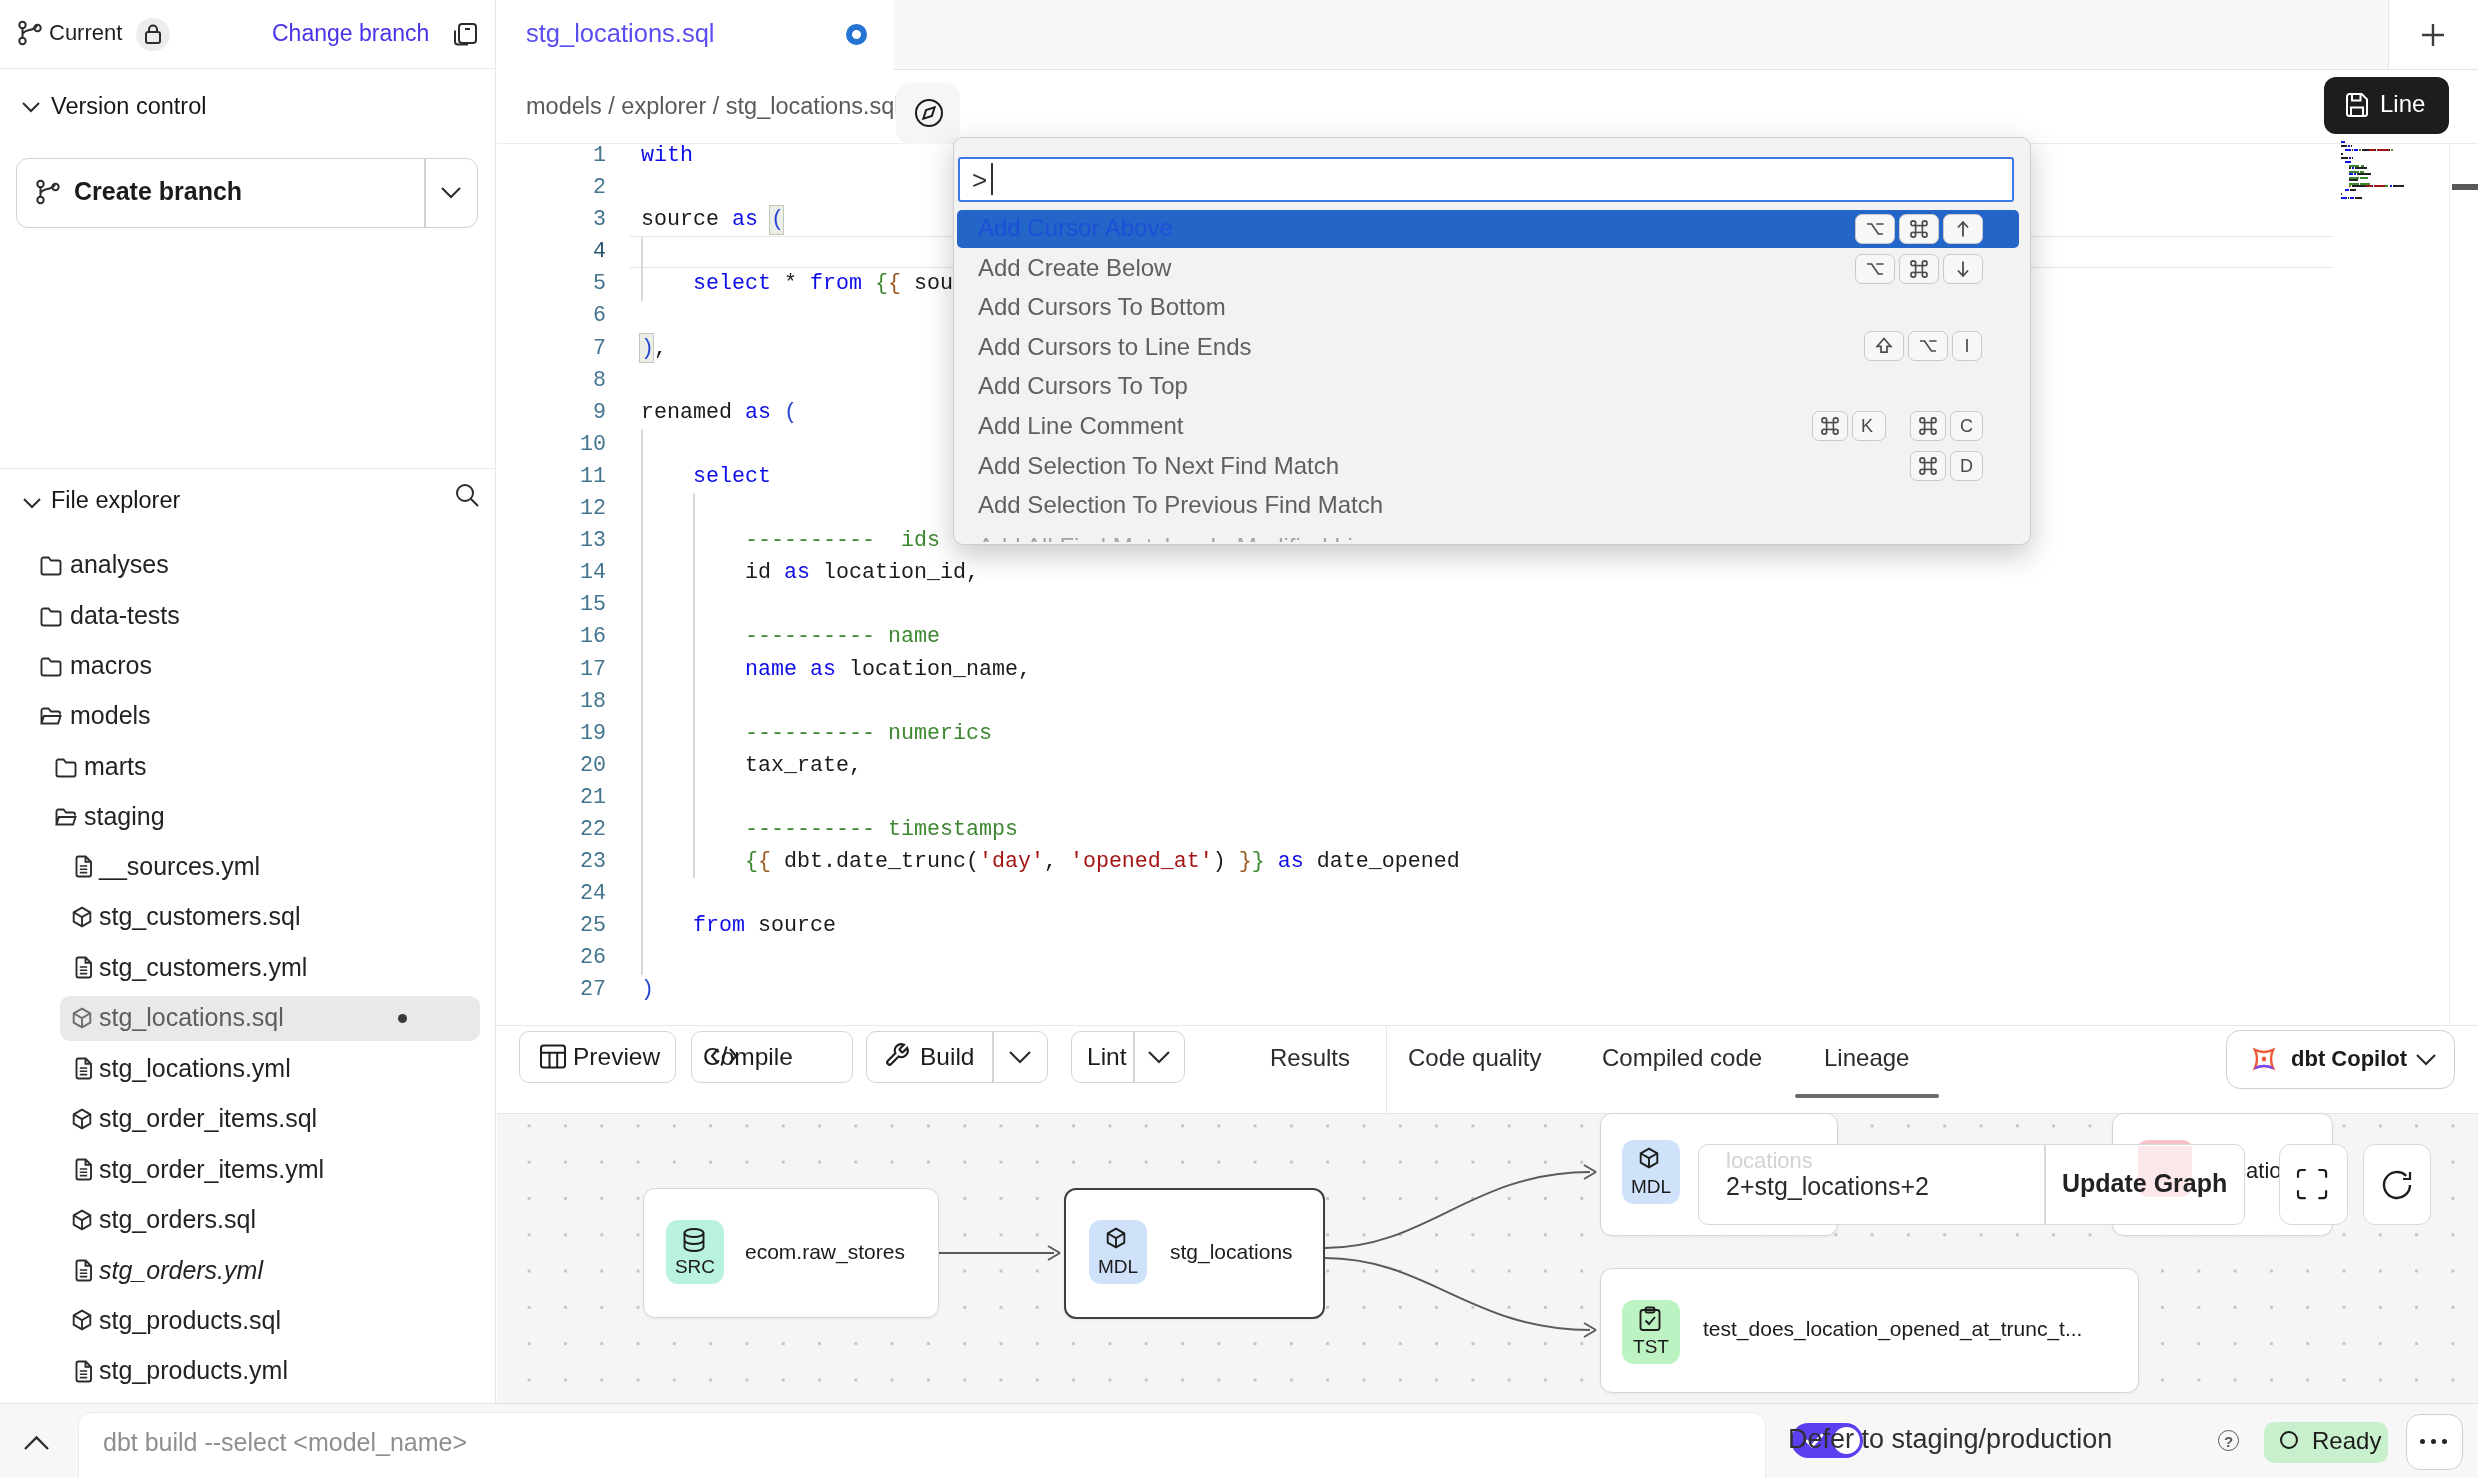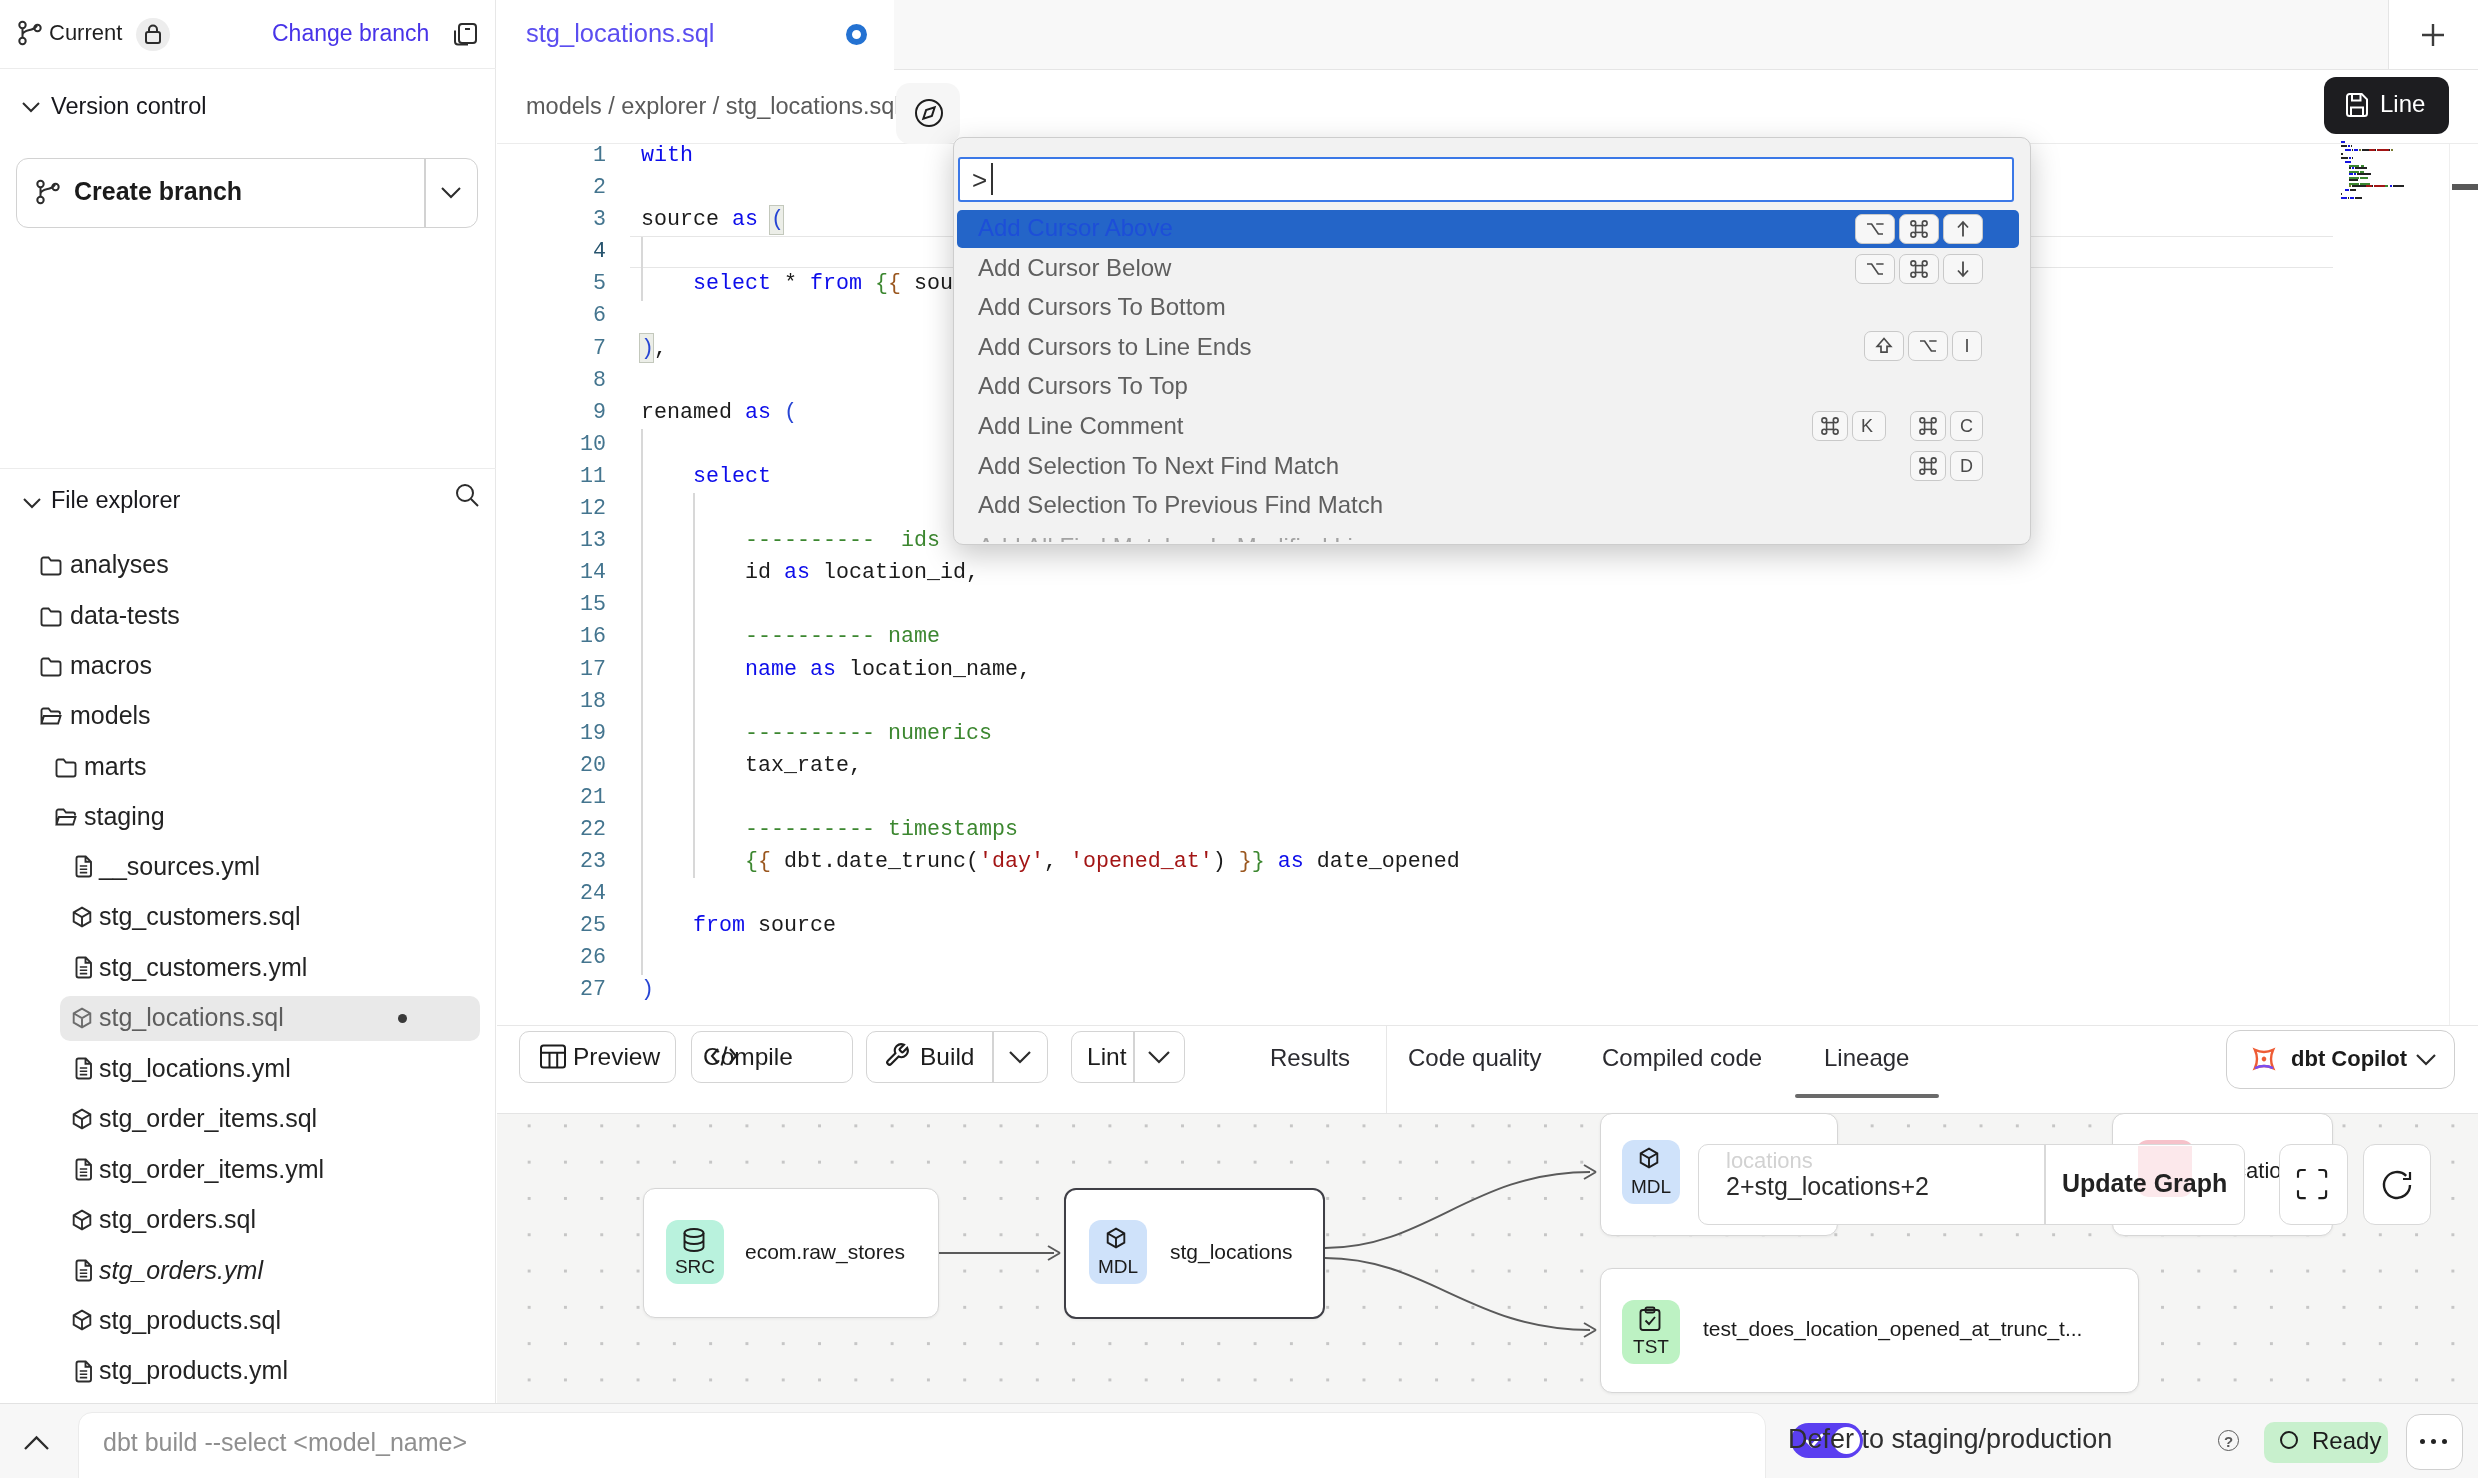--- a/index.html
+++ b/index.html
@@ -178,21 +178,21 @@
 <div class="abs" style="left:2449px; top:144px; width:1px; height:881px; background:#efefef;"></div>
 <div class="abs" style="left:2452px; top:184px; width:26px; height:6px; background:#585858;"></div>
 
 <div class="abs" style="left:953px; top:137px; width:1078px; height:408px; background:#f2f2f2; border:1px solid #cdcdcd; border-radius:10px; box-shadow:0 10px 30px rgba(0,0,0,0.22); overflow:hidden;"></div>
 <div class="abs" style="left:958px; top:157px; width:1056px; height:45px; background:#fff; border:2.5px solid #3b78e7; border-radius:3px;"></div>
 <div class="txt" style="left:972px; top:165px; font-size:26px; color:#333;">&gt;</div>
 <div class="abs" style="left:991px; top:163px; width:2px; height:32px; background:#333;"></div>
 
 <div class="abs" style="left:957px; top:210px; width:1062px; height:38px; background:#2465c8; border-radius:5px;"></div>
 <div class="txt" style="left:978px; top:214px; font-size:24px; color:#1d4ed8;">Add Cursor Above</div>
-<div class="txt palitem" style="left:978px; top:254px;">Add Cursor Below</div>
+<div class="txt palitem" style="left:978px; top:254px;">Add Create Below</div>
 <div class="txt palitem" style="left:978px; top:293px;">Add Cursors To Bottom</div>
 <div class="txt palitem" style="left:978px; top:333px;">Add Cursors to Line Ends</div>
 <div class="txt palitem" style="left:978px; top:372px;">Add Cursors To Top</div>
 <div class="txt palitem" style="left:978px; top:412px;">Add Line Comment</div>
 <div class="txt palitem" style="left:978px; top:452px;">Add Selection To Next Find Match</div>
 <div class="txt palitem" style="left:978px; top:491px;">Add Selection To Previous Find Match</div>
 <div class="txt palitem" style="left:978px; top:533px; color:#a3a3a3; clip-path:inset(0 0 19px 0);">Add All Find Matches In Modified Lines</div>
 
 <div class="kbd" style="left:1855px; top:214px; width:40px;"></div>
 <div class="kbd" style="left:1899px; top:214px; width:40px;"></div>

